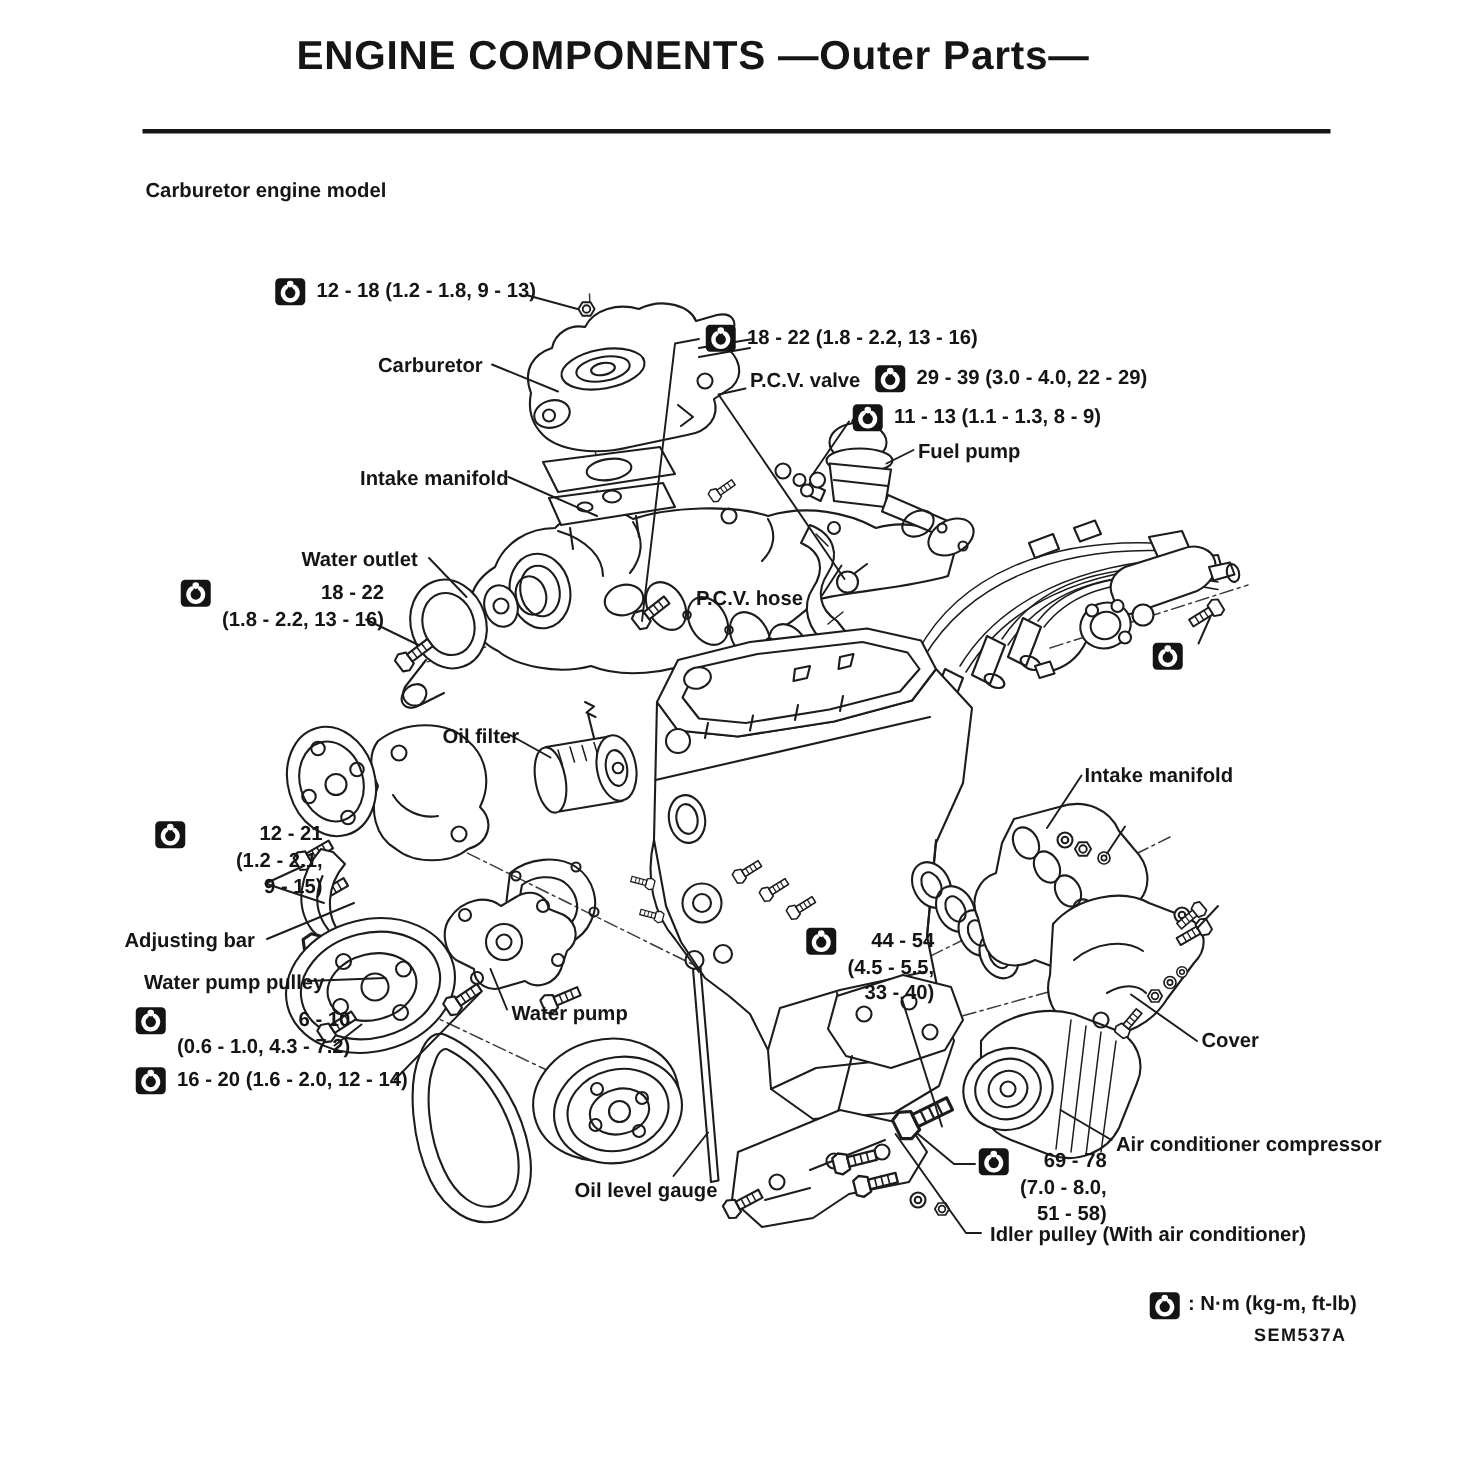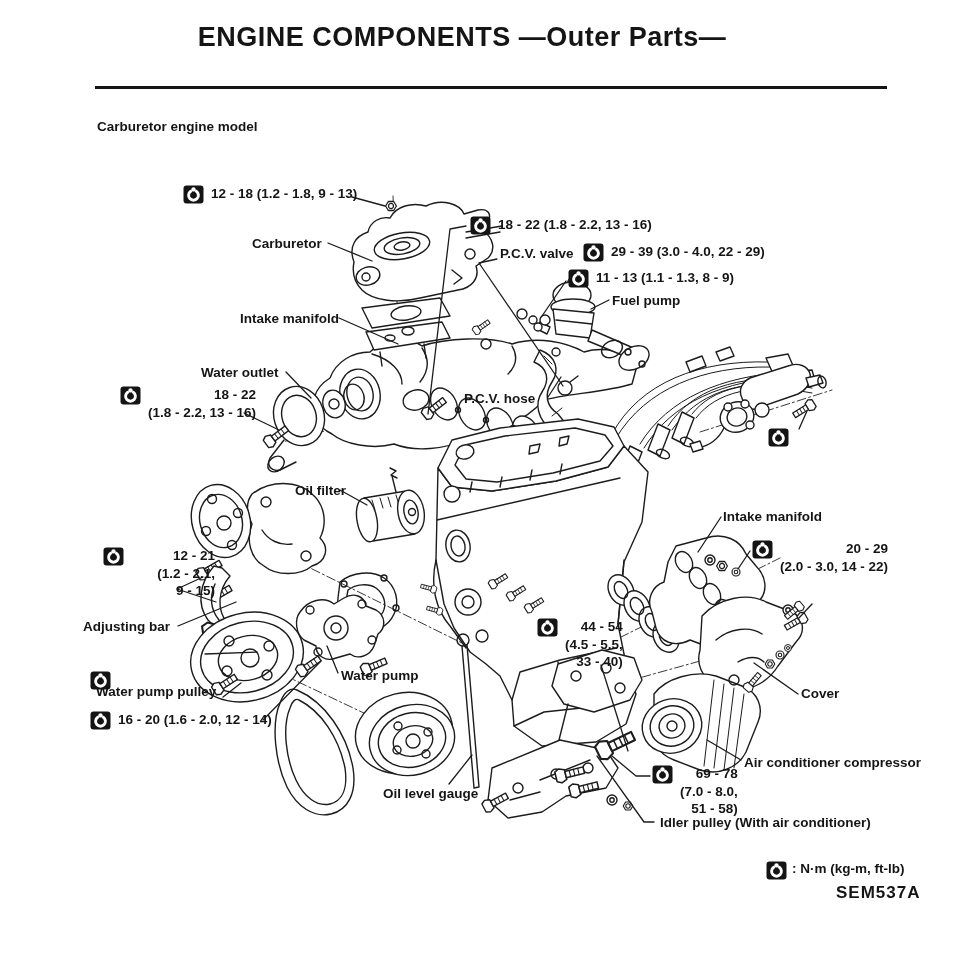--- a/index.html
+++ b/index.html
@@ -8,21 +8,21 @@
   .title{position:absolute;top:22px;left:0;width:100%;text-align:center;
          font-size:27px;font-weight:bold;letter-spacing:.5px;}
   .rule{position:absolute;top:86px;left:95px;width:792px;height:3px;background:#151515;}
   .subtitle{position:absolute;top:119px;left:97px;font-size:13.5px;font-weight:bold;text-align:right;}
   .plabel{position:absolute;font-size:13.5px;font-weight:600;white-space:nowrap;}
   .callout{position:absolute;display:flex;gap:7px;font-size:13.5px;font-weight:bold;white-space:nowrap;}
   .callout .tq div{line-height:17.5px;text-align:right;}
   .callout .tq .i1{padding-left:4px;margin-left:41px;}
   .torque-icon{display:inline-block;width:21px;height:19px;flex:0 0 21px;}
   .legend{position:absolute;display:flex;gap:5px;font-size:13.5px;font-weight:bold;}
-  .figcode{position:absolute;font-size:17px;font-weight:bold;letter-spacing:1px;}
+  .figcode{position:absolute;font-size:12px;font-weight:bold;letter-spacing:1px;}
   svg.art{position:absolute;top:0;left:0;}
   svg.art *{stroke:#1c1c1c;fill:none;stroke-width:1.4;stroke-linecap:round;stroke-linejoin:round;}
   svg.art .f{fill:#fff;}
   svg.art .cl{stroke:#3a3a3a;stroke-width:1;stroke-dasharray:9 3 2 3;}
   svg.art .ldr{stroke:#1c1c1c;stroke-width:1.3;}
   svg.art .thin{stroke-width:1;}
 </style>
 </head>
 <body>
 
@@ -369,21 +369,21 @@
   </svg>
 
   <div class="plabel" style="left:252px;top:236px">Carburetor</div>
   <div class="plabel" style="left:500px;top:246px">P.C.V. valve</div>
   <div class="plabel" style="left:612px;top:293px">Fuel pump</div>
   <div class="plabel" style="left:240px;top:311px">Intake manifold</div>
   <div class="plabel" style="left:201px;top:365px">Water outlet</div>
   <div class="plabel" style="left:464px;top:391px">P.C.V. hose</div>
   <div class="plabel" style="left:295px;top:483px">Oil filter</div>
   <div class="plabel" style="left:83px;top:619px">Adjusting bar</div>
-  <div class="plabel" style="left:96px;top:684px">Water pump pulley</div>
+  <div class="plabel" style="left:96px;top:647px">Water pump pulley</div>
   <div class="plabel" style="left:341px;top:668px">Water pump</div>
   <div class="plabel" style="left:383px;top:786px">Oil level gauge</div>
   <div class="plabel" style="left:723px;top:509px">Intake manifold</div>
   <div class="plabel" style="left:801px;top:686px">Cover</div>
   <div class="plabel" style="left:744px;top:755px">Air conditioner compressor</div>
   <div class="plabel" style="left:660px;top:815px">Idler pulley (With air conditioner)</div>
 
   <div class="callout" style="left:183px;top:185px">
     <span class="torque-icon">
   <svg width="21" height="19" viewBox="0 0 21 19">
@@ -469,44 +469,35 @@
       </div>
   </div>
   <div class="callout" style="left:90px;top:671px">
     <span class="torque-icon">
   <svg width="21" height="19" viewBox="0 0 21 19">
     <rect x="0.5" y="0.5" width="20" height="18" rx="3" fill="#141414"></rect>
     <path d="M13.3 6.3 A4.9 4.9 0 1 1 7.7 6.3" stroke="#fff" stroke-width="2.9" fill="none" stroke-linecap="round"></path>
     <circle cx="10.5" cy="4.4" r="2.2" fill="#fff"></circle>
   </svg>
 </span>
+    <div class="tq">
+        <div>6 - 10</div>
+        <div>(0.6 - 1.0, 4.3 - 7.2)</div>
+      </div>
   </div>
   <div class="callout" style="left:90px;top:711px">
     <span class="torque-icon">
   <svg width="21" height="19" viewBox="0 0 21 19">
     <rect x="0.5" y="0.5" width="20" height="18" rx="3" fill="#141414"></rect>
     <path d="M13.3 6.3 A4.9 4.9 0 1 1 7.7 6.3" stroke="#fff" stroke-width="2.9" fill="none" stroke-linecap="round"></path>
     <circle cx="10.5" cy="4.4" r="2.2" fill="#fff"></circle>
   </svg>
 </span>
     <div class="tq">
         <div>16 - 20 (1.6 - 2.0, 12 - 14)</div>
-      </div>
-  </div>
-  <div class="callout" style="left:752px;top:540px">
-    <span class="torque-icon">
-  <svg width="21" height="19" viewBox="0 0 21 19">
-    <rect x="0.5" y="0.5" width="20" height="18" rx="3" fill="#141414"></rect>
-    <path d="M13.3 6.3 A4.9 4.9 0 1 1 7.7 6.3" stroke="#fff" stroke-width="2.9" fill="none" stroke-linecap="round"></path>
-    <circle cx="10.5" cy="4.4" r="2.2" fill="#fff"></circle>
-  </svg>
-</span>
-    <div class="tq">
-        <div>20 - 29</div>
-        <div>(2.0 - 3.0, 14 - 22)</div>
       </div>
   </div>
   <div class="callout" style="left:537px;top:618px">
     <span class="torque-icon">
   <svg width="21" height="19" viewBox="0 0 21 19">
     <rect x="0.5" y="0.5" width="20" height="18" rx="3" fill="#141414"></rect>
     <path d="M13.3 6.3 A4.9 4.9 0 1 1 7.7 6.3" stroke="#fff" stroke-width="2.9" fill="none" stroke-linecap="round"></path>
     <circle cx="10.5" cy="4.4" r="2.2" fill="#fff"></circle>
   </svg>
 </span>

